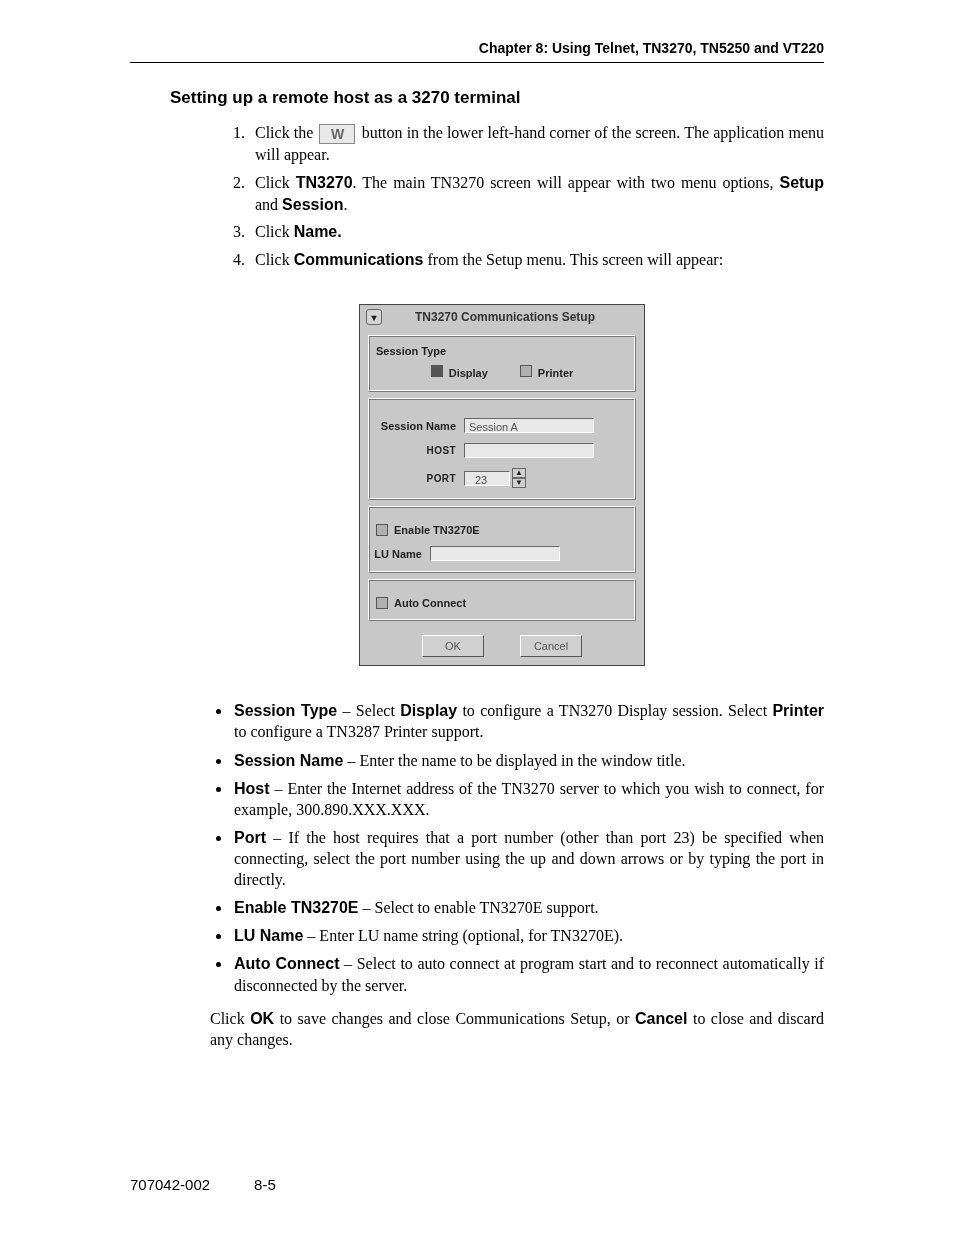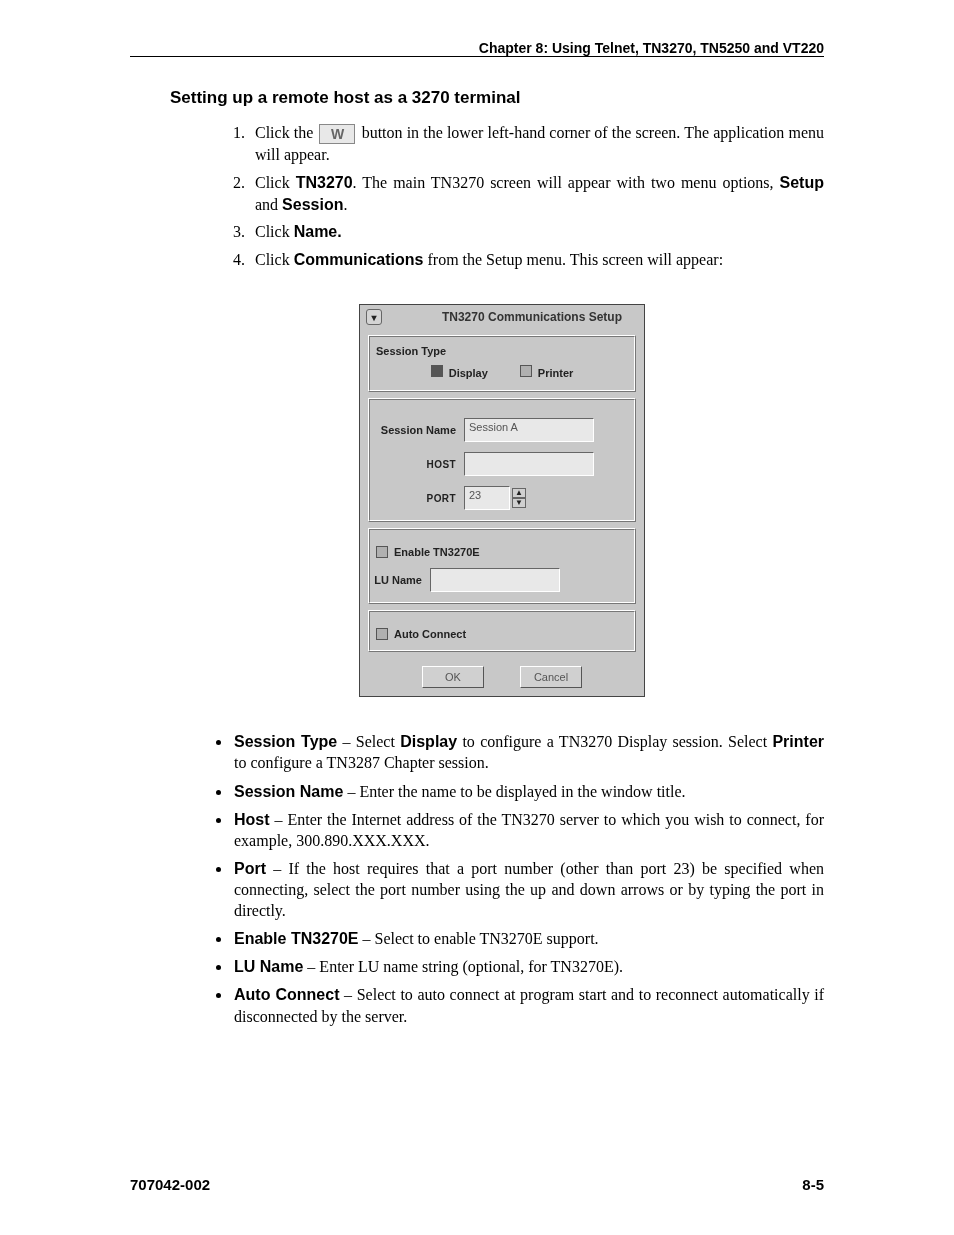--- a/index.html
+++ b/index.html
@@ -15,21 +15,21 @@
     }
     .header-bar {
       position: absolute;
       top: 40px;
       left: 130px;
       right: 130px;
       text-align: right;
       font-family: Arial, Helvetica, sans-serif;
       font-weight: bold;
       font-size: 14px;
-      padding-bottom: 0;
+      padding-bottom: 6px;
       border-bottom: 1.5px solid #000;
     }
     .content {
       margin-top: 48px;
     }
     h2.section-title {
       font-family: Arial, Helvetica, sans-serif;
       font-weight: bold;
       font-size: 17px;
       margin-bottom: 14px;
@@ -91,21 +91,21 @@
       background: #d4d4d4;
       border: 1px solid #666;
       border-radius: 3px;
       margin-right: 6px;
       display: inline-flex;
       align-items: center;
       justify-content: center;
       font-size: 10px;
       color: #222;
     }
-    .dialog .titlebar-text { flex: 1; text-align: right; margin-right: 16px; font-size: 12px;}
+    .dialog .titlebar-text { flex: 1; text-align: center; margin-right: 16px; font-size: 12px;}
     .group {
       margin: 4px 8px 4px 8px;
       padding: 8px 6px 10px 6px;
       border-top: 1px solid #fff;
       border-left: 1px solid #fff;
       border-right: 1px solid #777;
       border-bottom: 1px solid #777;
       position: relative;
       background: #c8c8c8;
     }
@@ -131,27 +131,27 @@
     .sq-check.filled { background: #555; }
     .field-row { display: flex; align-items: center; margin-top: 10px; }
     .field-row .flabel { width: 88px; text-align: right; padding-right: 8px; font-weight: bold; font-size: 11px;}
     .field-row .flabel.sm { font-size: 10px; letter-spacing: 0.4px;}
     .tinput {
       background: #e8e8e8;
       border-top: 1px solid #666;
       border-left: 1px solid #666;
       border-right: 1px solid #fff;
       border-bottom: 1px solid #fff;
-      height: 24px;
+      height: 15px;
       padding: 2px 4px;
       font-size: 11px;
       color: #555;
     }
     .tinput.w130 { width: 130px; }
-    .tinput.w46 { width: 46px; text-align: left; padding-right: 16px;}
+    .tinput.w46 { width: 46px; text-align: center; padding-right: 16px;}
     .spinner {
       width: 14px; height: 20px;
       display: inline-flex; flex-direction: column;
       margin-left: 2px;
     }
     .spinner div {
       flex: 1;
       background: #d0d0d0;
       border: 1px solid #666;
       font-size: 8px;
@@ -186,23 +186,23 @@
       margin: 4px 0 0 30px;
       text-align: justify;
       line-height: 1.35;
     }
     .footer {
       position: absolute;
       bottom: 42px;
       left: 130px;
       right: 130px;
       display: flex;
-      justify-content: space-between;
+      justify-content: flex-start;
       font-family: Arial, Helvetica, sans-serif;
-      font-weight: bold;
+      font-weight: normal;
       font-size: 15px;
       gap: 44px;
     }
   </style>
 </head>
 <body>
 
 <div class="header-bar">
   <span>Chapter 8: Using Telnet, TN3270, TN5250 and VT220</span>
 </div>
@@ -291,21 +291,21 @@
 
       <div class="btnrow">
         <span class="dlg-btn">OK</span>
         <span class="dlg-btn">Cancel</span>
       </div>
     </div>
   </div>
 
   <ul class="bullets">
     <li>
-      <span class="bold-sans">Session Type</span><span> – Select </span><span class="bold-sans">Display</span><span> to configure a TN3270 Display session. Select </span><span class="bold-sans">Printer</span><span> to configure a TN3287 Chapter session.</span>
+      <span class="bold-sans">Session Type</span><span> – Select </span><span class="bold-sans">Display</span><span> to configure a TN3270 Display session. Select </span><span class="bold-sans">Printer</span><span> to configure a TN3287 Printer support.</span>
     </li>
     <li>
       <span class="bold-sans">Session Name</span><span> – Enter the name to be displayed in the window title.</span>
     </li>
     <li>
       <span class="bold-sans">Host</span><span> – Enter the Internet address of the TN3270 server to which you wish to connect, for example, 300.890.XXX.XXX.</span>
     </li>
     <li>
       <span class="bold-sans">Port</span><span> – If the host requires that a port number (other than port 23) be specified when connecting, select the port number using the up and down arrows or by typing the port in directly.</span>
     </li>
@@ -313,19 +313,22 @@
       <span class="bold-sans">Enable TN3270E</span><span> – Select to enable TN3270E support.</span>
     </li>
     <li>
       <span class="bold-sans">LU Name</span><span> – Enter LU name string (optional, for TN3270E).</span>
     </li>
     <li>
       <span class="bold-sans">Auto Connect</span><span> – Select to auto connect at program start and to reconnect automatically if disconnected by the server.</span>
     </li>
   </ul>
 
+  <p class="closing">
+    <span>Click </span><span class="bold-sans">OK</span><span> to save changes and close Communications Setup, or </span><span class="bold-sans">Cancel</span><span> to close and discard any changes.</span>
+  </p>
 
 </div>
 
 <div class="footer">
   <span>707042-002</span>
   <span>8-5</span>
 </div>
 
 </body></html>

